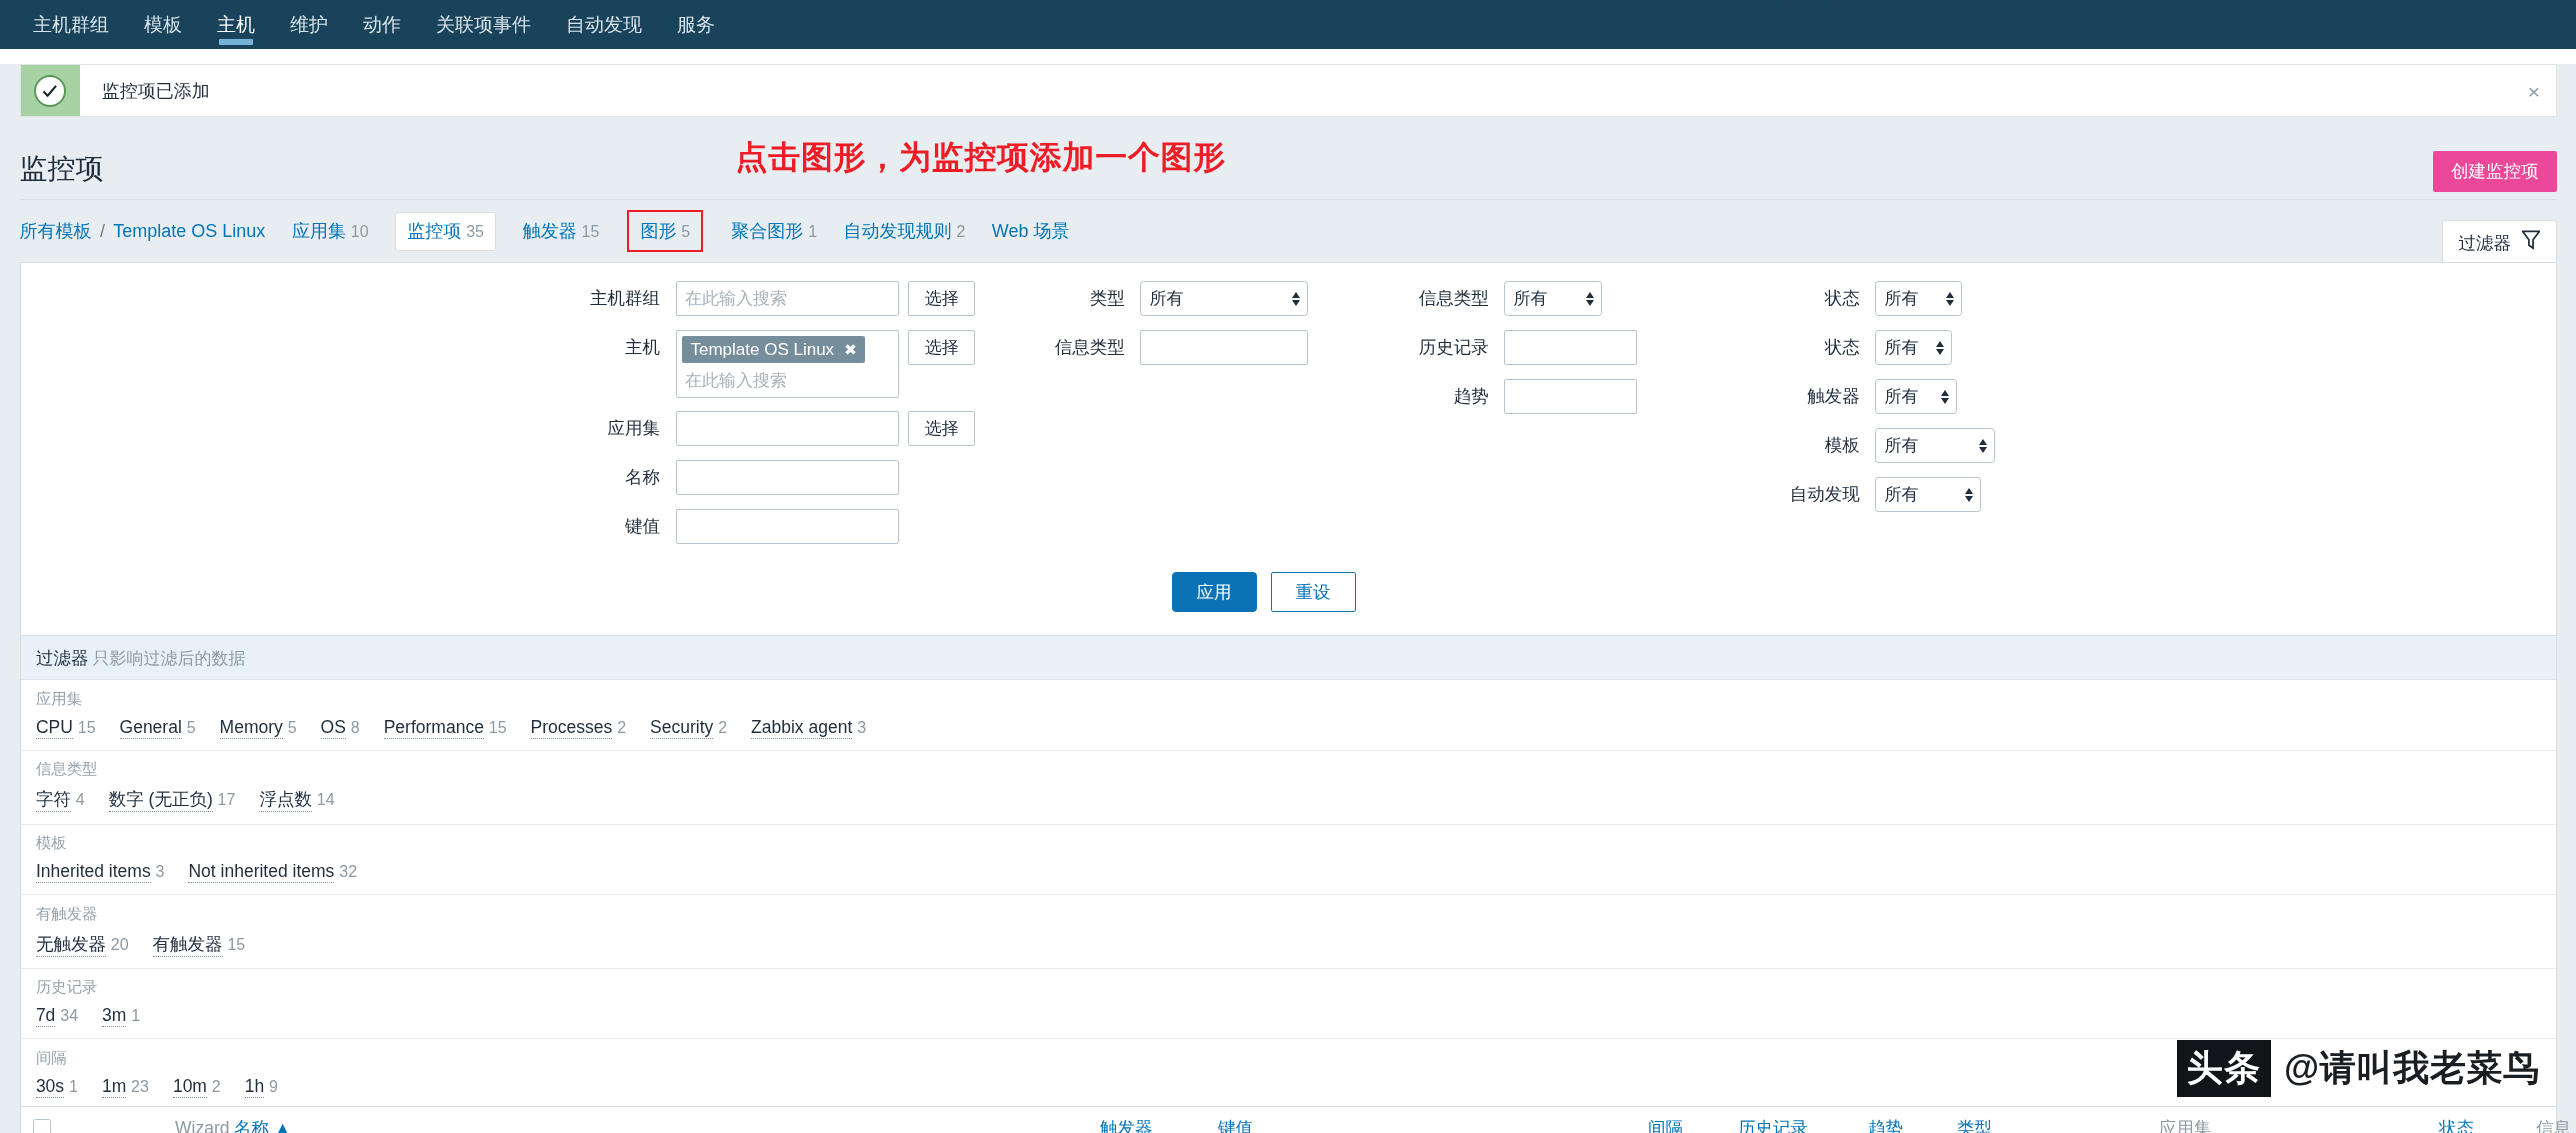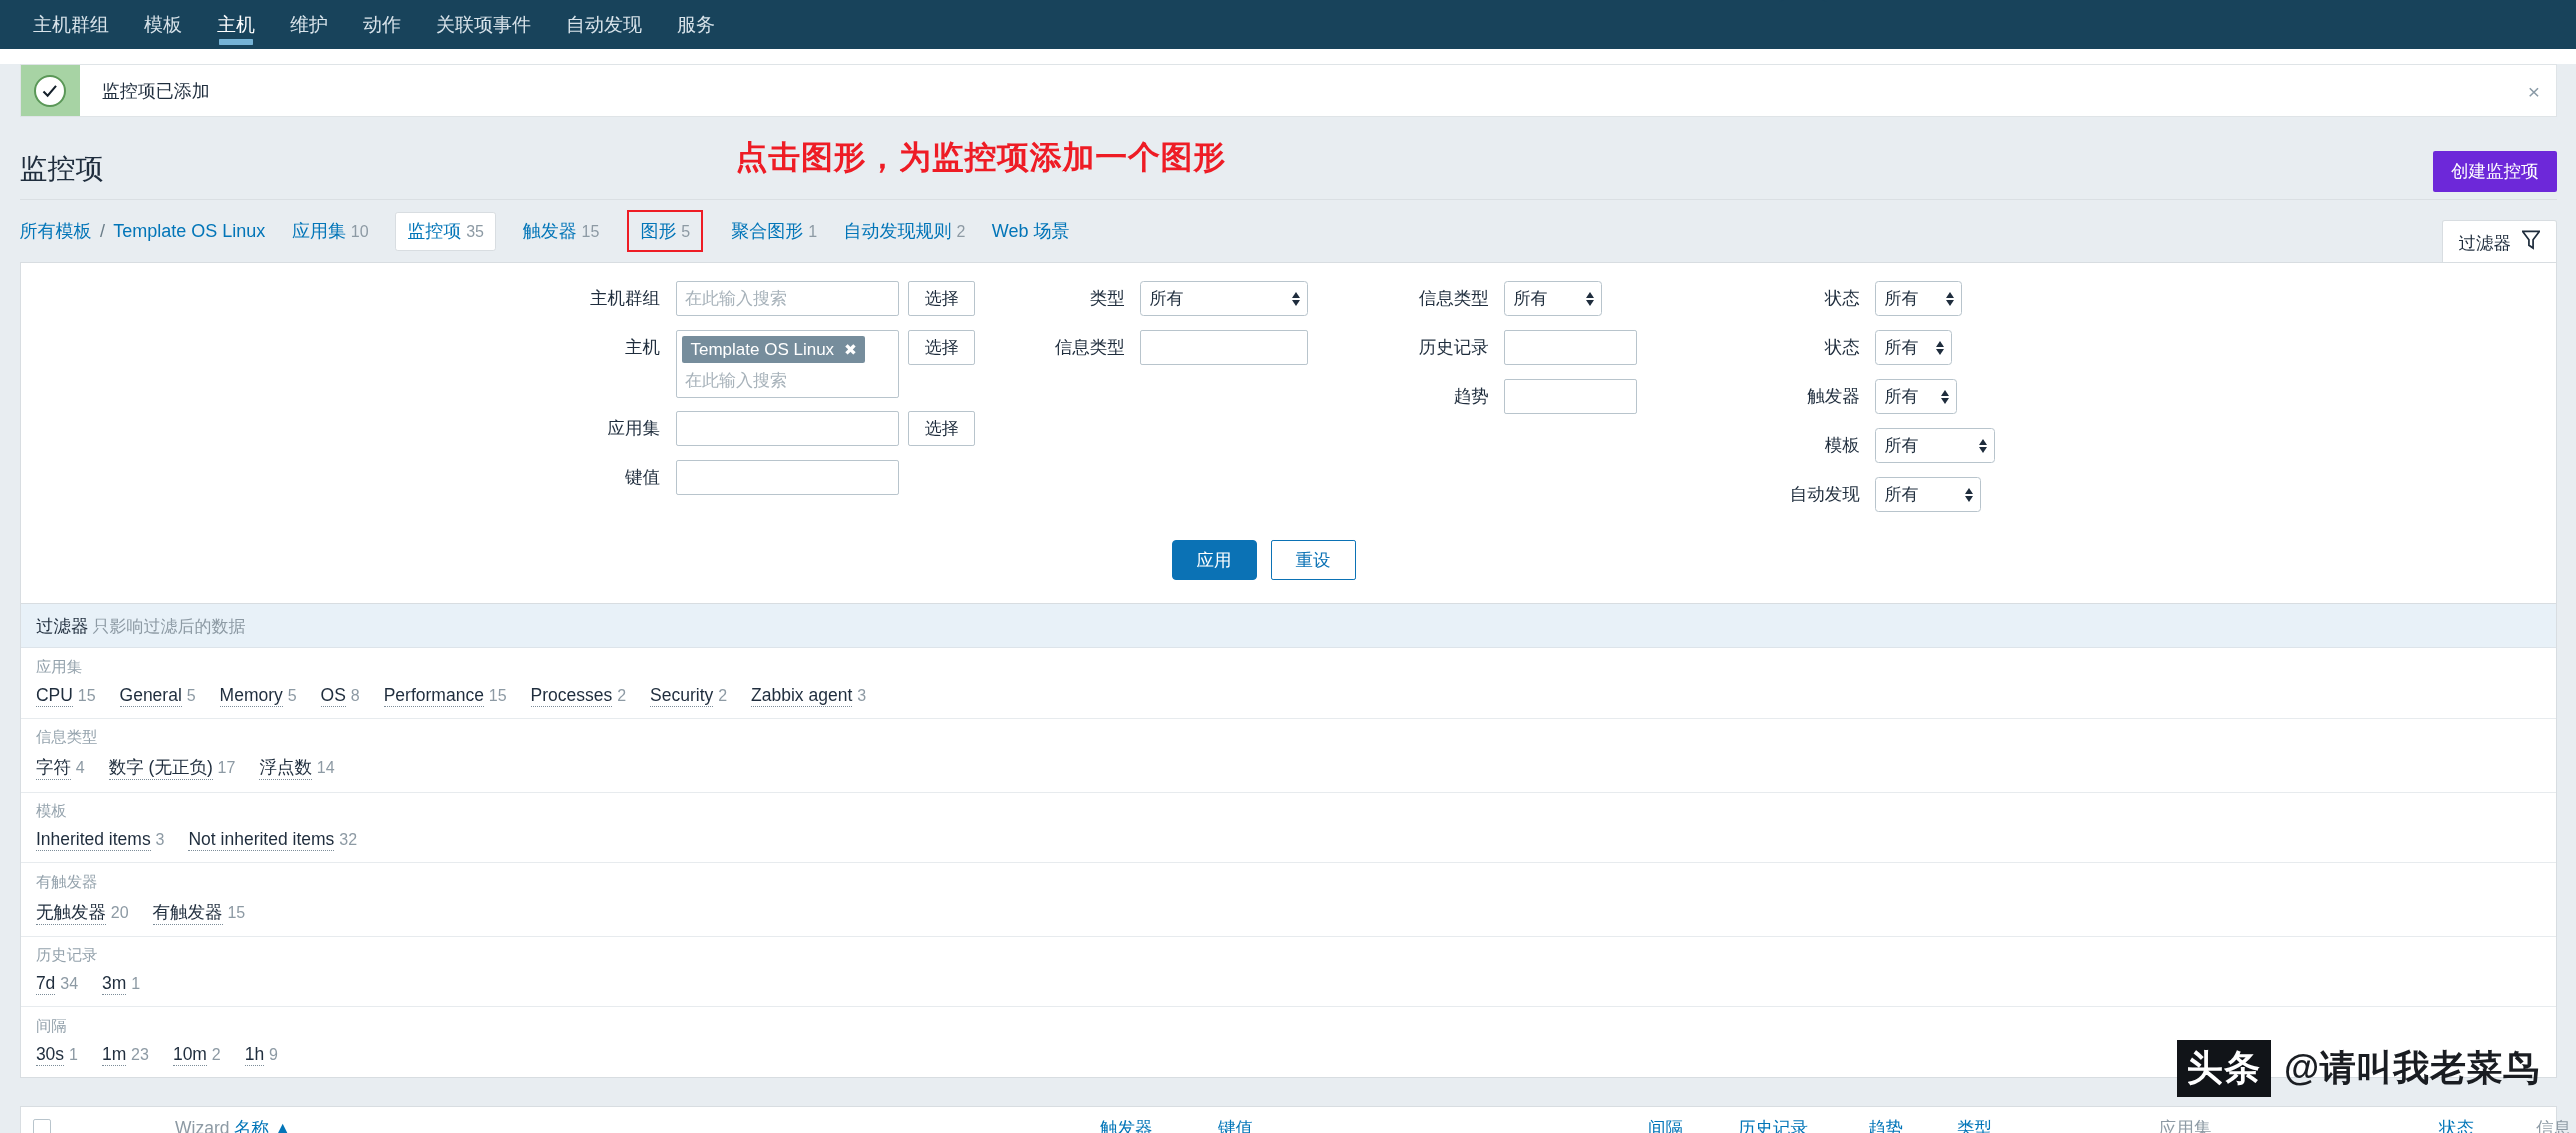--- a/index.html
+++ b/index.html
@@ -118,21 +118,21 @@
     font-size: 32px;
     color: #ee1c25;
     font-weight: bold;
     letter-spacing: 0.7px;
     white-space: nowrap;
   }
   .create-btn {
     position: absolute;
     right: 0;
     top: 12.6px;
-    background: #6d28d9;
+    background: #ec4899;
     color: #fff;
     font-size: 17.5px;
     padding: 8.4px 18px;
     border: none;
     border-radius: 2.1px;
     cursor: pointer;
     white-space: nowrap;
   }
   
   .crumbbar {
@@ -462,20 +462,24 @@
                 <span class="x">✖</span>
               </span><div class="ms-ph">在此输入搜索</div></div>
             <button class="selbtn">选择</button>
           </div>
           <div class="frow">
             <div class="flabel" style="width: 133px;">应用集</div>
             <input class="finput" style="width: 223px;">
             <button class="selbtn">选择</button>
           </div>
           <div class="frow">
+            <div class="flabel" style="width: 133px;">名称</div>
+            <input class="finput" style="width: 223px;">
+          </div>
+          <div class="frow">
             <div class="flabel" style="width: 133px;">键值</div>
             <input class="finput" style="width: 223px;">
           </div>
         </div>
       <div class="fcol" id="fcol2" style="margin-left:60px;">
           <div class="frow">
             <div class="flabel" style="width: 105px;">类型</div>
             <div class="fselect" style="width: 168px;">
               <span>所有</span>
               <span class="spin">

